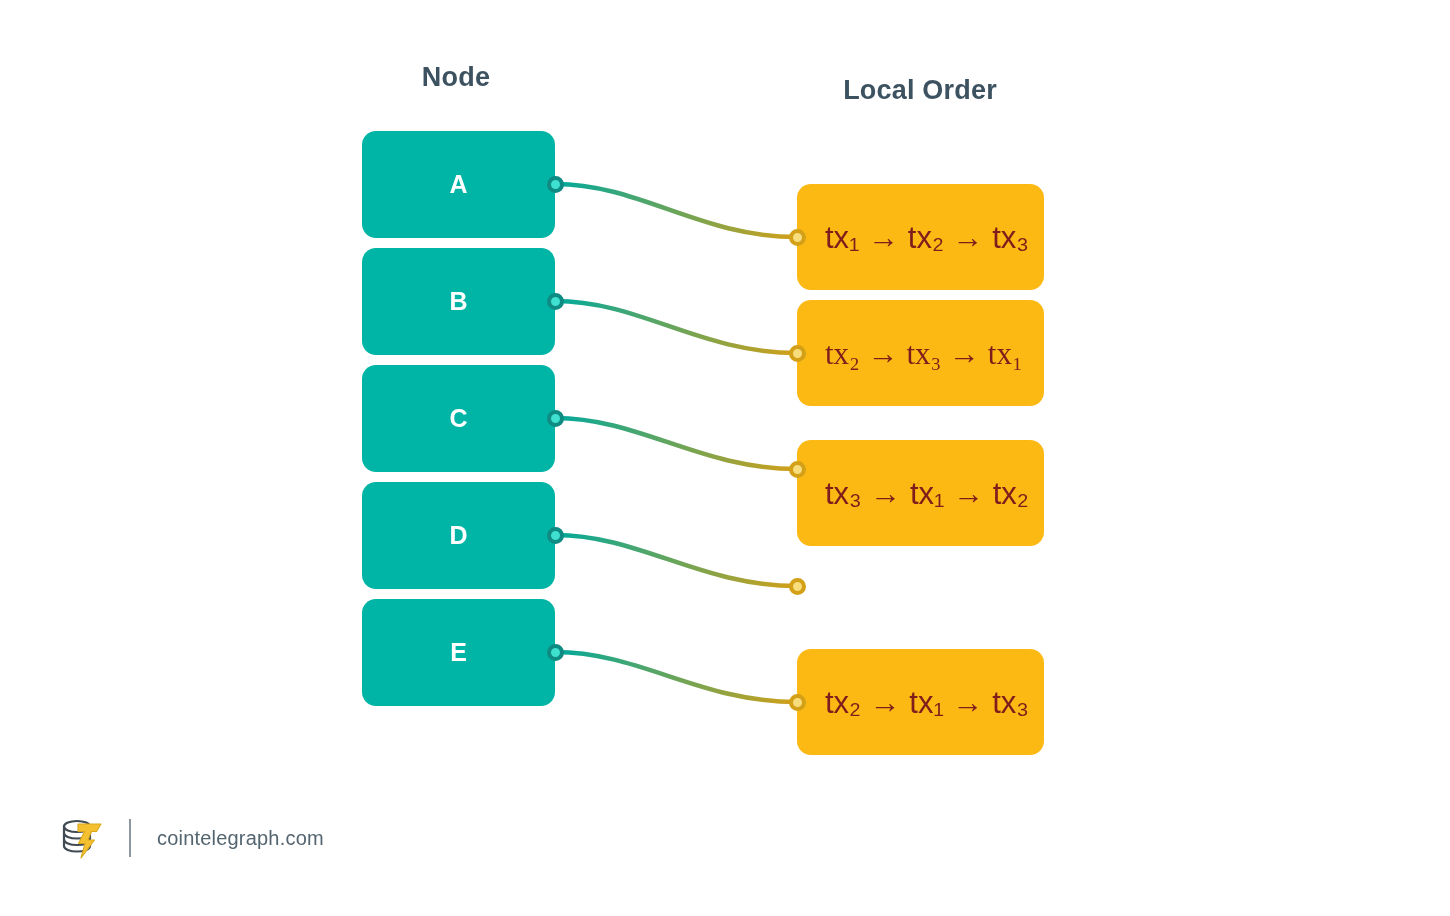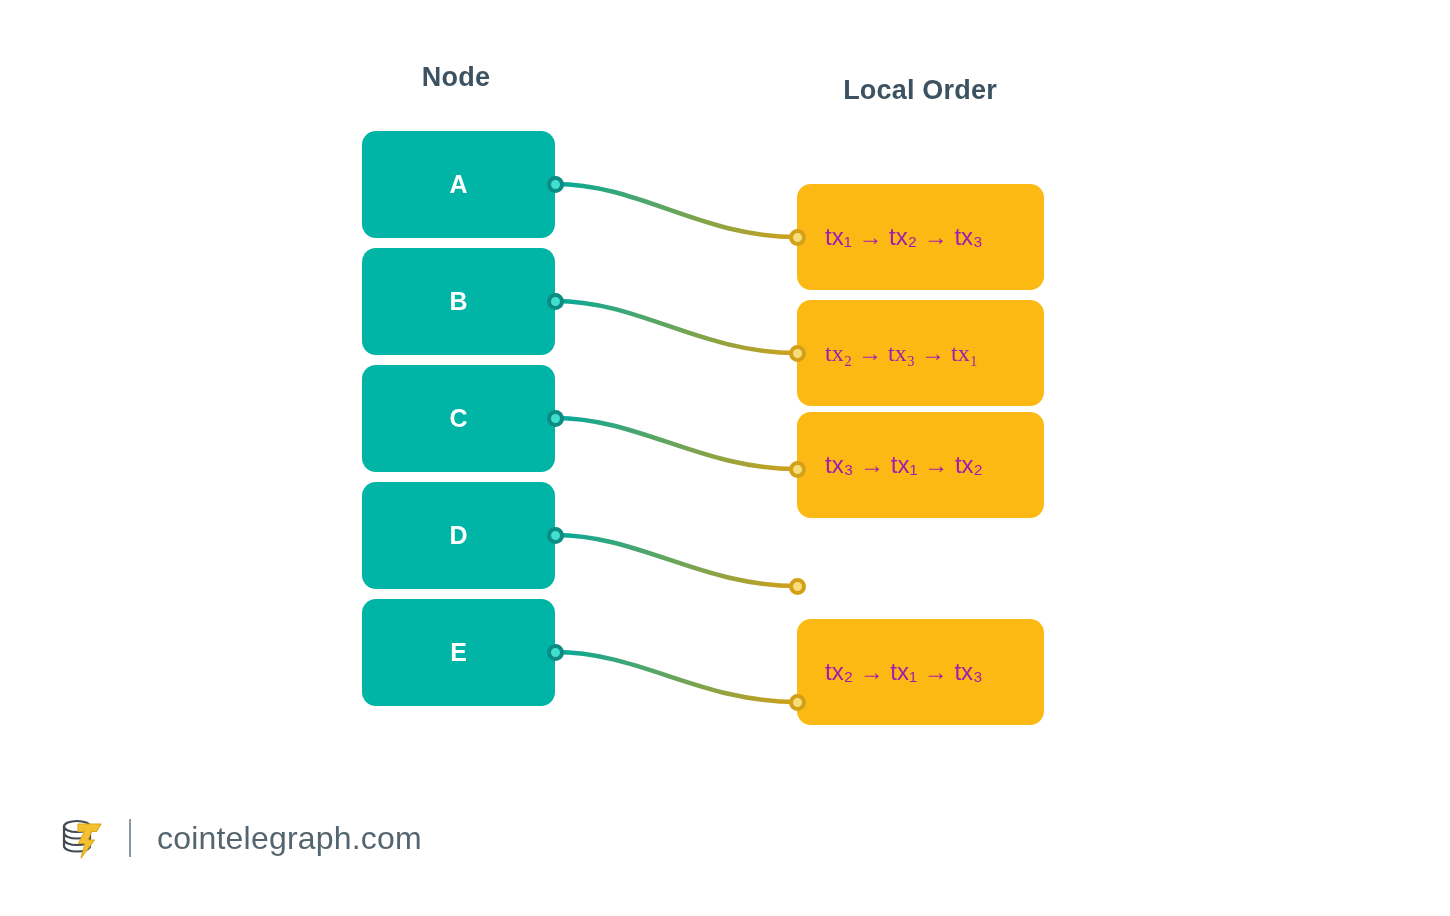--- a/index.html
+++ b/index.html
@@ -68,22 +68,22 @@
     width: 247px;
     height: 106px;
     background: #fcb913;
     border-radius: 14px;
     display: flex;
     align-items: center;
     padding-left: 28px;
     box-sizing: border-box;
   }
   .order-label {
-    color: #a21caf;
-    font-size: 24px;
+    color: #7f1d1d;
+    font-size: 31px;
     font-weight: normal;
     line-height: 1;
     white-space: nowrap;
     text-align: center;
   }
 
   
   .dot {
     position: absolute;
     border-radius: 50%;
@@ -117,21 +117,21 @@
     flex: 0 0 auto;
   }
   #footer-divider {
     width: 2px;
     height: 38px;
     background: #8a98a1;
     margin: 0 26px 0 22px;
     flex: 0 0 auto;
   }
   #footer-text {
-    font-size: 32px;
+    font-size: 20px;
     color: #546570;
     letter-spacing: 0.2px;
     white-space: nowrap;
   }
 </style>
 </head>
 <body>
 
 <div id="canvas" style="background: rgb(255, 255, 255); border-radius: 16px;">
 
@@ -184,24 +184,24 @@
   <div class="node-box" style="top: 599px; background: rgb(0, 181, 165);">
     <span class="node-label">E</span>
   </div>
 
   <div class="order-box" style="top: 184px; background: rgb(252, 185, 19);">
     <span class="order-label">tx₁ → tx₂ → tx₃</span>
   </div>
   <div class="order-box" style="top: 300px; background: rgb(252, 185, 19); font-family: Liberation Serif, serif;">
     <span class="order-label">tx₂ → tx₃ → tx₁</span>
   </div>
-  <div class="order-box" style="top: 412px; background: rgb(252, 185, 19);">
+  <div class="order-box" style="top: 440px; background: rgb(252, 185, 19);">
     <span class="order-label">tx₃ → tx₁ → tx₂</span>
   </div>
-  <div class="order-box" style="top: 619px; background: rgb(252, 185, 19);">
+  <div class="order-box" style="top: 649px; background: rgb(252, 185, 19);">
     <span class="order-label">tx₂ → tx₁ → tx₃</span>
   </div>
 
   <div class="dot dot-teal" style="left: 546.5px; top: 175.5px; background: rgb(63, 224, 208); border-color: rgb(14, 139, 130);"></div>
   <div class="dot dot-teal" style="left: 546.5px; top: 292.5px; background: rgb(63, 224, 208); border-color: rgb(14, 139, 130);"></div>
   <div class="dot dot-teal" style="left: 546.5px; top: 409.5px; background: rgb(63, 224, 208); border-color: rgb(14, 139, 130);"></div>
   <div class="dot dot-teal" style="left: 546.5px; top: 526.5px; background: rgb(63, 224, 208); border-color: rgb(14, 139, 130);"></div>
   <div class="dot dot-teal" style="left: 546.5px; top: 643.5px; background: rgb(63, 224, 208); border-color: rgb(14, 139, 130);"></div>
 
   <div class="dot dot-gold" style="left: 788.5px; top: 228.5px; background: rgb(248, 221, 125); border-color: rgb(211, 160, 23);"></div>

